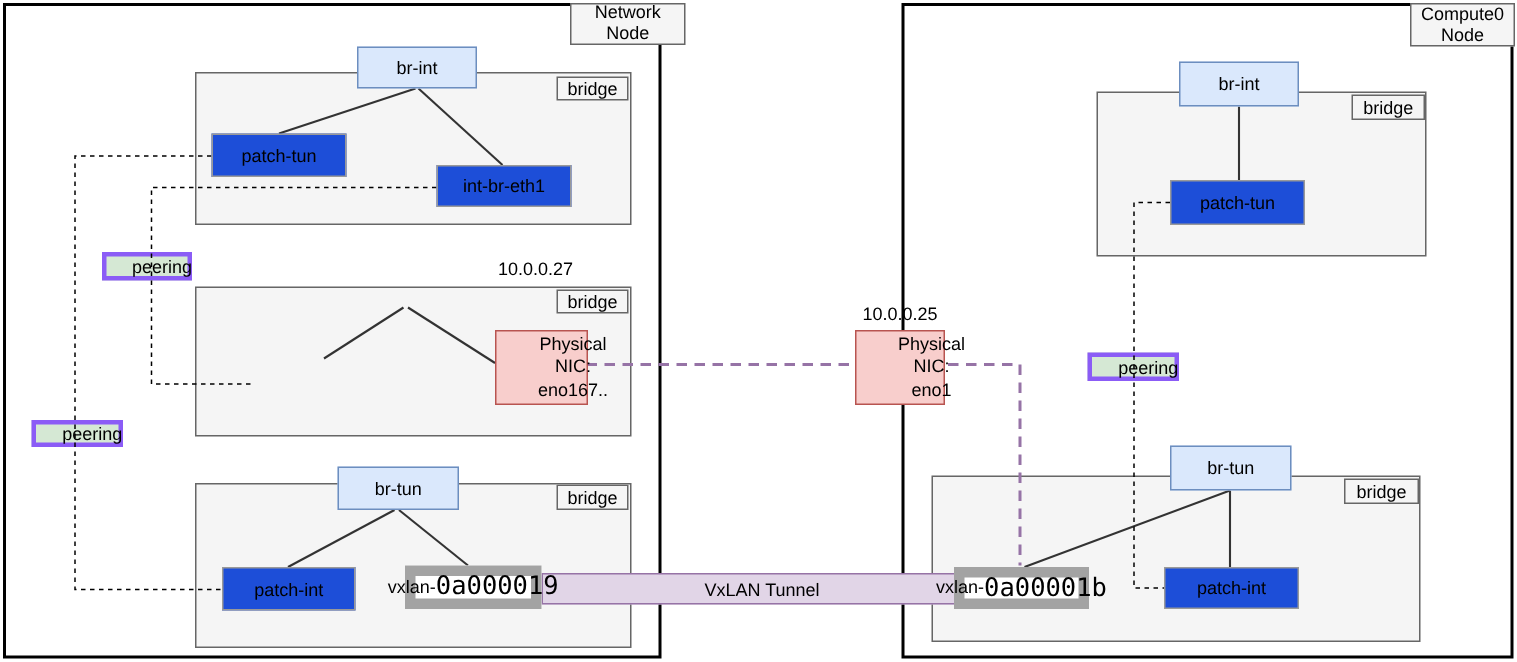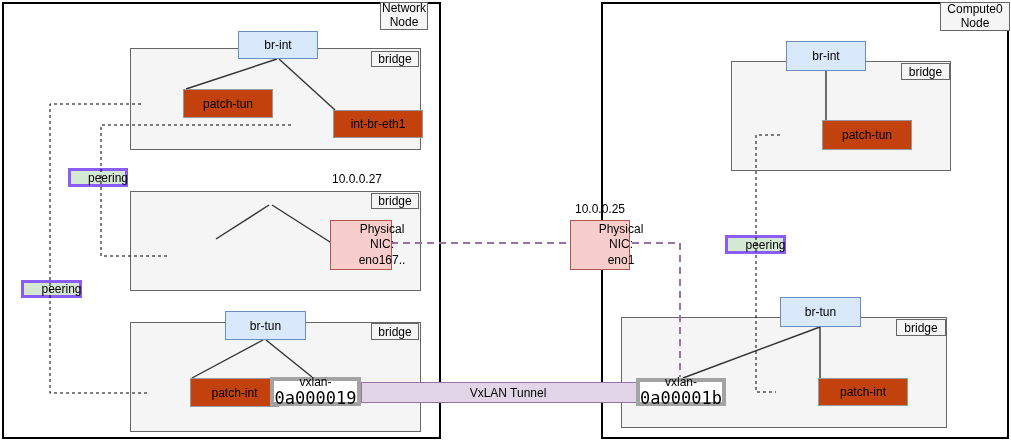--- a/index.html
+++ b/index.html
@@ -15,40 +15,40 @@
        display:flex;align-items:center;justify-content:center;}
   .nodelabel{background:#f5f5f5;border:1px solid #666666;z-index:4;
        display:flex;align-items:center;justify-content:center;text-align:center;line-height:1.15;}
   .bluebox{background:#dae8fc;border:1px solid #6c8ebf;z-index:4;
        display:flex;align-items:center;justify-content:center;}
   .greenbox{background:#d5e8d4;border:3px solid #8b5cf6;z-index:2;
        display:flex;align-items:center;justify-content:center;padding-left:20px;}
   .redbox{background:#f8cecc;border:1px solid #b85450;z-index:4;
        display:flex;flex-direction:column;align-items:center;justify-content:center;
        text-align:center;line-height:1.3;padding-left:42px;}
-  .whitebox{background:#c2410c;border:1px solid #999999;z-index:4;
-       display:flex;align-items:center;justify-content:center;margin-left:42px;}
-  .vxlanbox{background:#ffffff;border:4px solid #a3a3a3;z-index:4;
-       display:flex;flex-direction:column;align-items:center;justify-content:center;
+  .whitebox{background:#1d4ed8;border:1px solid #999999;z-index:4;
+       display:flex;align-items:center;justify-content:center;}
+  .vxlanbox{background:#ffffff;border:7px solid #a3a3a3;z-index:4;
+       display:flex;flex-direction:row;align-items:center;justify-content:center;
        text-align:center;line-height:1.1;}
   .vxlanbox .mono{font-family:"DejaVu Sans Mono","Liberation Mono",monospace;font-size:17px;}
   .iplabel{z-index:4;background:transparent;text-align:center;}
   .band{background:#e1d5e7;border:1px solid #9673a6;z-index:2;
        display:flex;align-items:center;justify-content:center;}
   svg.wires{position:absolute;left:0;top:0;z-index:3;pointer-events:none;}
 </style>
 </head>
 <body>
 
 <div id="canvas">
 
   <div class="abs panel" style="left:2px;top:2px;width:439px;height:437px;"></div>
   <div class="abs panel" style="left:601px;top:2px;width:408px;height:437px;"></div>
 
-  <div class="abs nodelabel" style="left:380px;top:2px;width:48px;height:28px;">Network Node</div>
+  <div class="abs nodelabel" style="left:380px;top:2px;width:77px;height:28px;">Network Node</div>
   <div class="abs nodelabel" style="left:940px;top:2px;width:70px;height:29px;">Compute0 Node</div>
 
   <div class="abs container" style="left:130px;top:48px;width:291px;height:102px;"></div>
   <div class="abs tag" style="left:371px;top:51px;width:48px;height:16px;">bridge</div>
 
   <div class="abs container" style="left:130px;top:191px;width:291px;height:100px;"></div>
   <div class="abs tag" style="left:371px;top:193px;width:48px;height:16px;">bridge</div>
 
   <div class="abs container" style="left:130px;top:322px;width:291px;height:110px;"></div>
   <div class="abs tag" style="left:371px;top:323px;width:48px;height:17px;">bridge</div>

